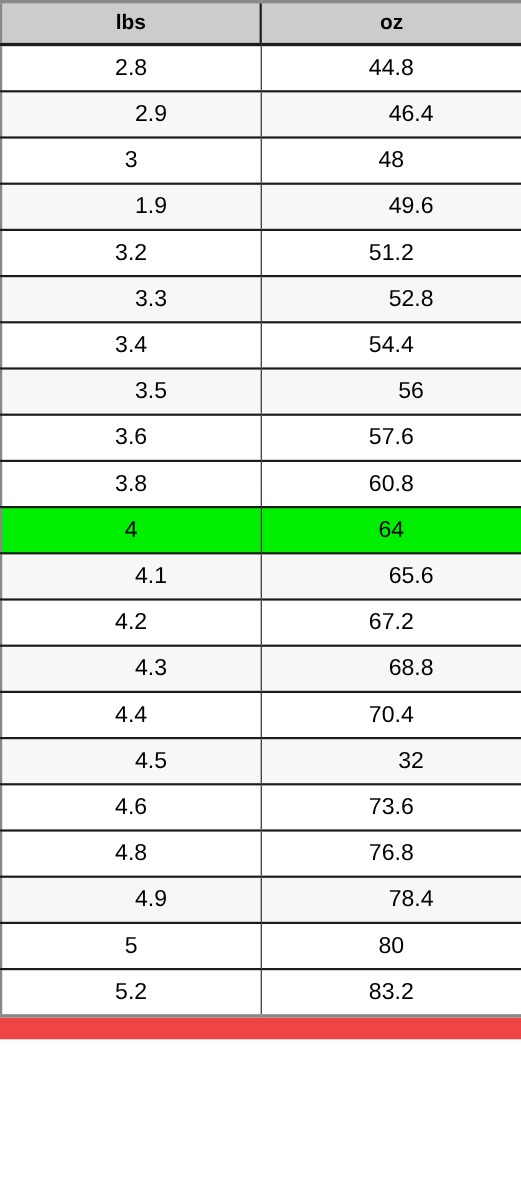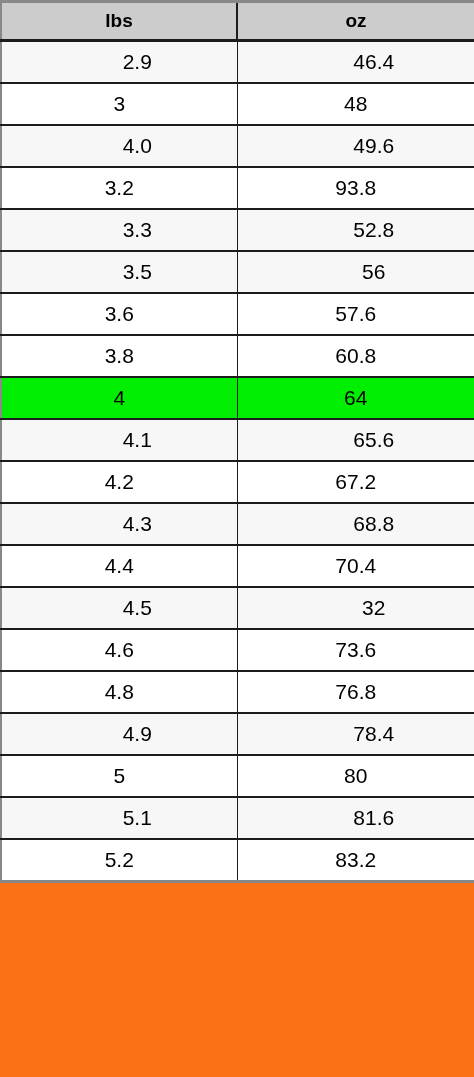--- a/index.html
+++ b/index.html
@@ -6,23 +6,23 @@
   html, body {
     margin: 0;
     padding: 0;
     background: #ffffff;
   }
   body {
     font-family: "Liberation Sans", "DejaVu Sans", sans-serif;
   }
   #conversion-table-wrap {
     width: 474px;
-    height: 1077px;
+    height: 945px;
     box-sizing: border-box;
-    background: #f97316;
+    background: #ef4444;
     overflow: hidden;
   }
   table.conv-table {
     width: 474px;
     border-collapse: collapse;
     table-layout: fixed;
     background: #ffffff;
   }
   table.conv-table col.col-lbs { width: 236px; }
   table.conv-table col.col-oz  { width: 238px; }
@@ -83,39 +83,47 @@
       <col class="col-lbs">
       <col class="col-oz">
     </colgroup>
     <thead>
       <tr class="header-row">
         <th class="th-lbs">lbs</th>
         <th class="th-oz">oz</th>
       </tr>
     </thead>
     <tbody id="table-body">
+        <tr class="data-row">
+          <td class="cell-lbs">2.8</td>
+          <td class="cell-oz">44.8</td>
+        </tr>
         <tr class="data-row stripe">
           <td class="cell-lbs">2.9</td>
           <td class="cell-oz">46.4</td>
         </tr>
         <tr class="data-row">
           <td class="cell-lbs">3</td>
           <td class="cell-oz">48</td>
         </tr>
         <tr class="data-row stripe">
-          <td class="cell-lbs">4.0</td>
+          <td class="cell-lbs">1.9</td>
           <td class="cell-oz">49.6</td>
         </tr>
         <tr class="data-row">
           <td class="cell-lbs">3.2</td>
-          <td class="cell-oz">93.8</td>
+          <td class="cell-oz">51.2</td>
         </tr>
         <tr class="data-row stripe">
           <td class="cell-lbs">3.3</td>
           <td class="cell-oz">52.8</td>
+        </tr>
+        <tr class="data-row">
+          <td class="cell-lbs">3.4</td>
+          <td class="cell-oz">54.4</td>
         </tr>
         <tr class="data-row stripe">
           <td class="cell-lbs">3.5</td>
           <td class="cell-oz">56</td>
         </tr>
         <tr class="data-row">
           <td class="cell-lbs">3.6</td>
           <td class="cell-oz">57.6</td>
         </tr>
         <tr class="data-row">
@@ -155,23 +163,19 @@
           <td class="cell-oz">76.8</td>
         </tr>
         <tr class="data-row stripe">
           <td class="cell-lbs">4.9</td>
           <td class="cell-oz">78.4</td>
         </tr>
         <tr class="data-row">
           <td class="cell-lbs">5</td>
           <td class="cell-oz">80</td>
         </tr>
-        <tr class="data-row stripe">
-          <td class="cell-lbs">5.1</td>
-          <td class="cell-oz">81.6</td>
-        </tr>
         <tr class="data-row">
           <td class="cell-lbs">5.2</td>
           <td class="cell-oz">83.2</td>
         </tr>
       </tbody>
   </table>
 </div>
 
 </body></html>

